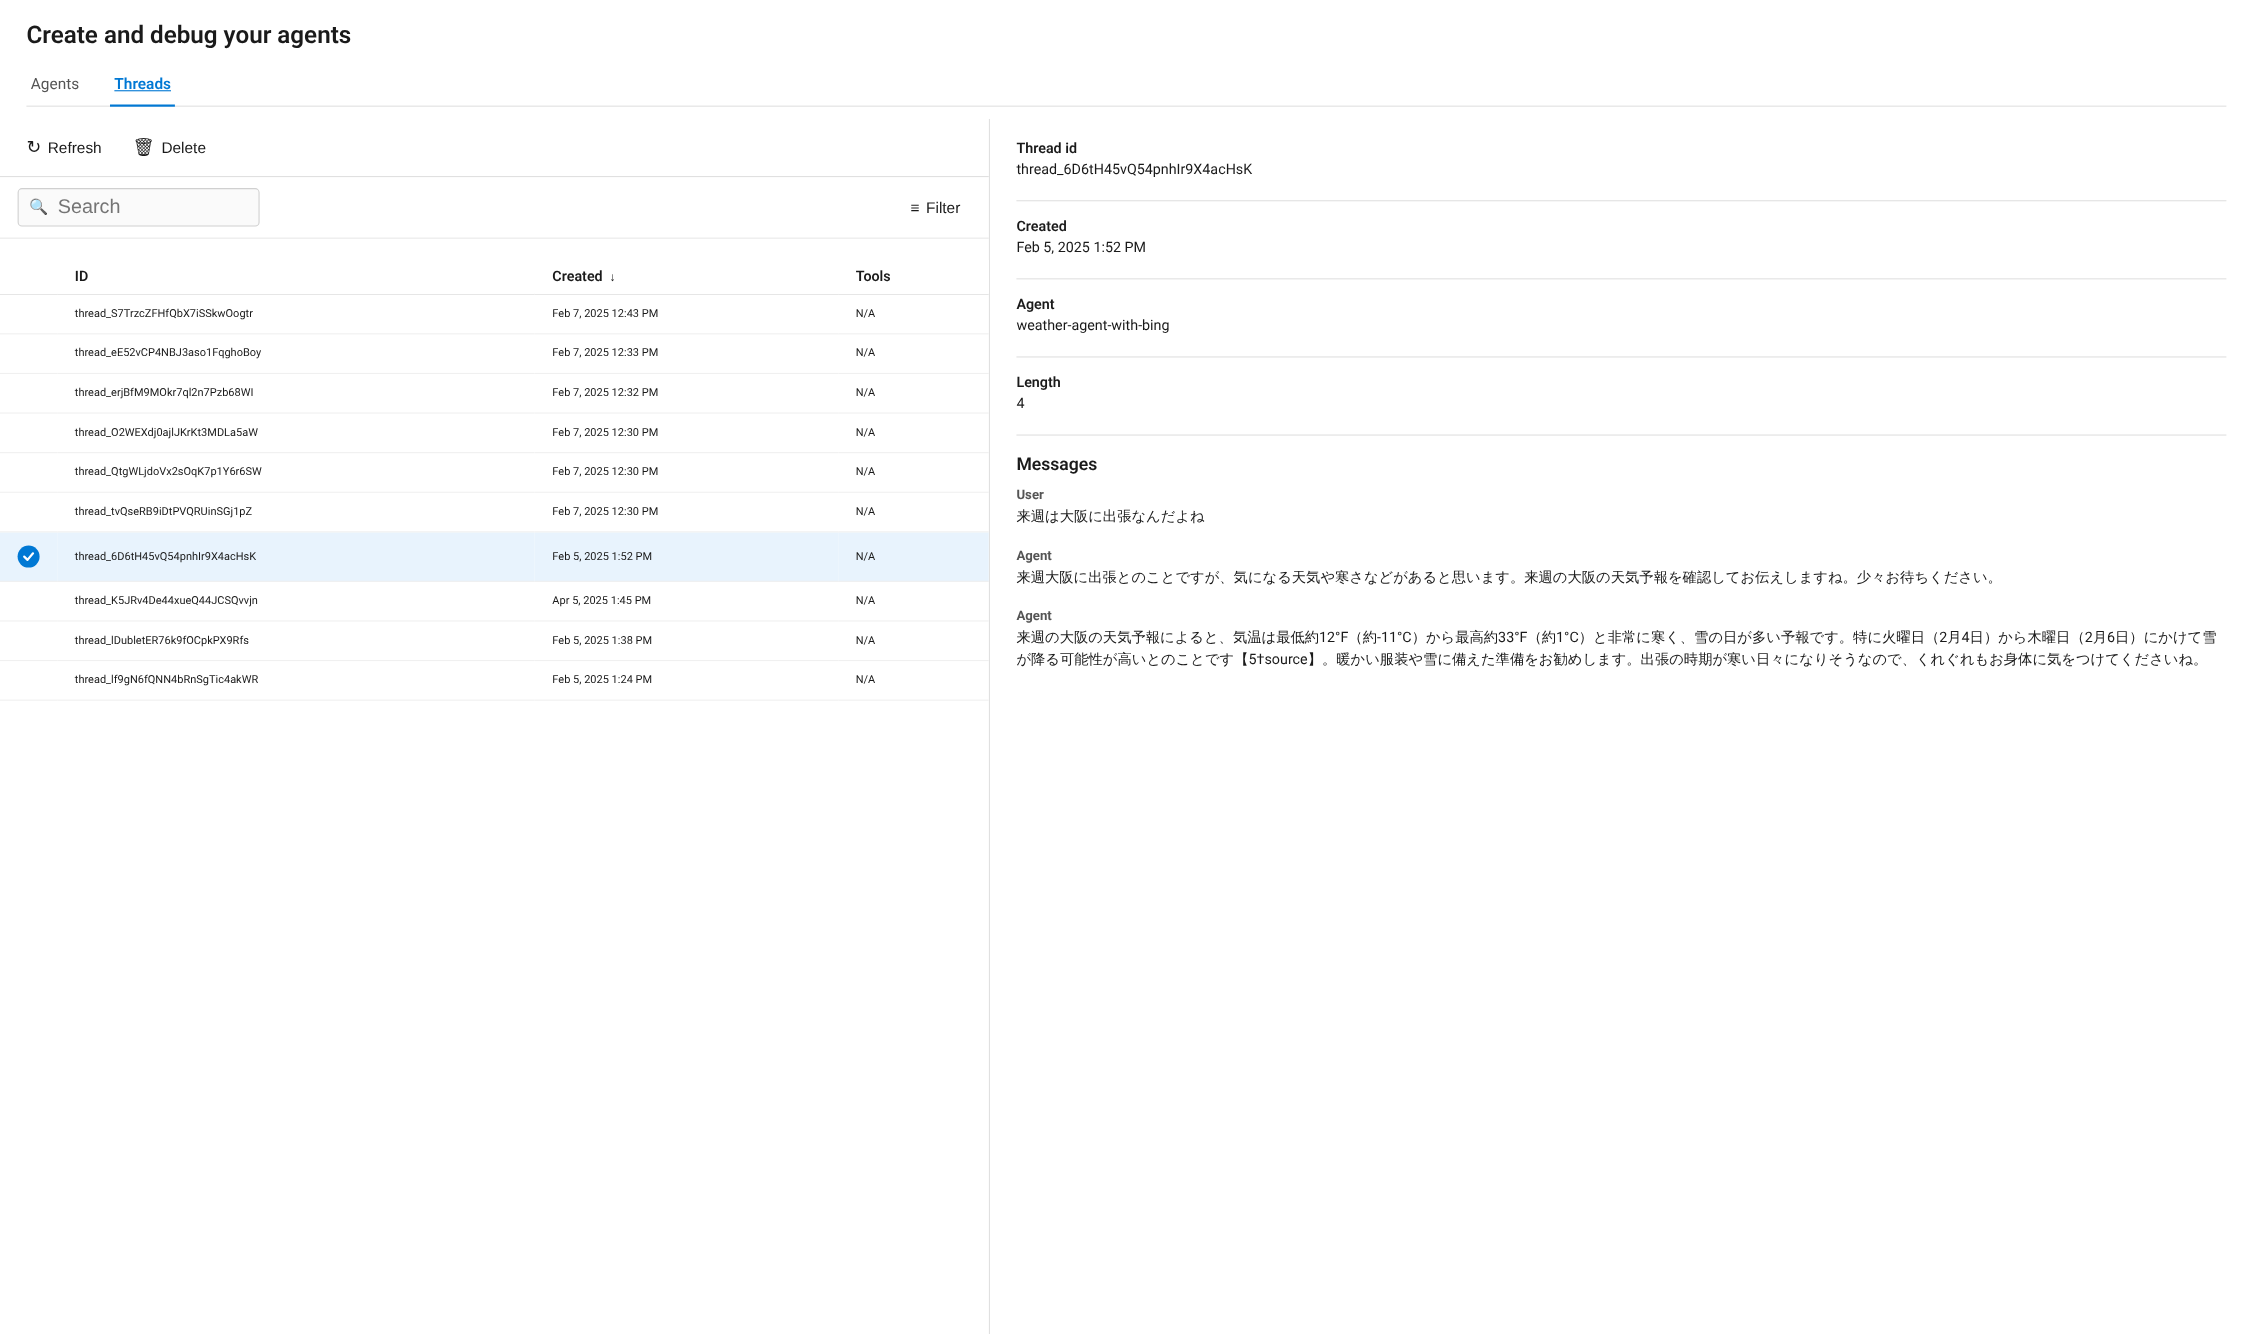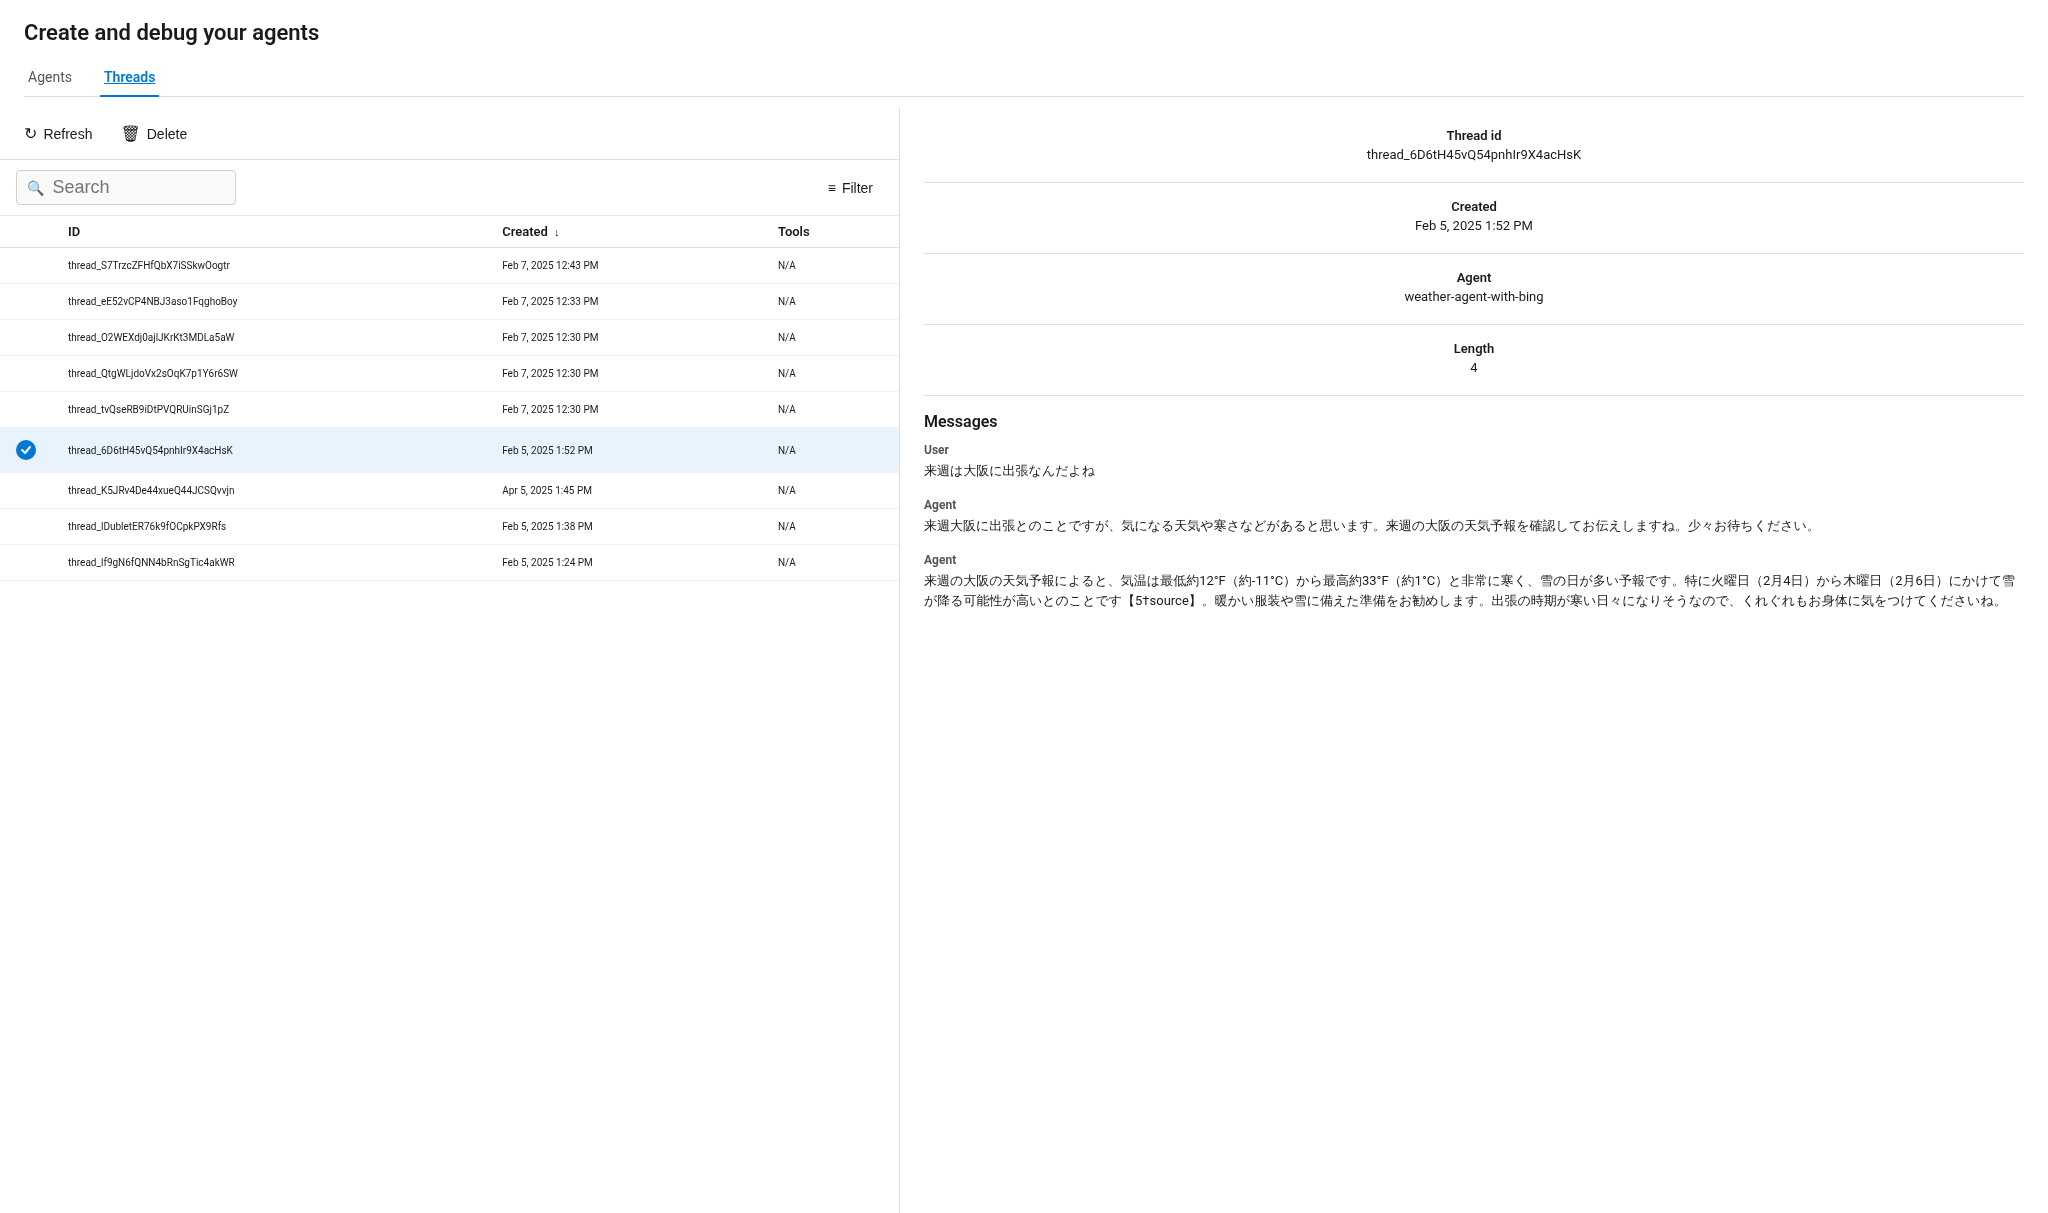--- a/index.html
+++ b/index.html
@@ -109,20 +109,21 @@
       background: none;
       border: none;
       cursor: pointer;
       font-size: 14px;
       color: #1a1a1a;
       padding: 4px 10px;
     }
     .table-container {
       flex: 1;
       overflow-y: auto;
+      margin-top: 19px;
     }
     table {
       width: 100%;
       border-collapse: collapse;
     }
     thead th {
       text-align: left;
       padding: 8px 16px;
       font-size: 13px;
       font-weight: 600;
@@ -162,21 +163,20 @@
       height: 12px;
     }
     .right-panel {
       flex: 1;
       overflow-y: auto;
       padding: 20px 24px;
       background: #fff;
     }
     .detail-section {
       margin-bottom: 20px;
-      text-align: center;
     }
     .detail-label {
       font-size: 13px;
       font-weight: 600;
       color: #1a1a1a;
       margin-bottom: 4px;
     }
     .detail-value {
       font-size: 13px;
       color: #1a1a1a;
@@ -260,20 +260,26 @@
         <tr>
               <td class="check-cell"></td>
               <td>thread_S7TrzcZFHfQbX7iSSkwOogtr</td>
               <td>Feb 7, 2025 12:43 PM</td>
               <td>N/A</td>
             </tr>
             <tr>
               <td class="check-cell"></td>
               <td>thread_eE52vCP4NBJ3aso1FqghoBoy</td>
               <td>Feb 7, 2025 12:33 PM</td>
+              <td>N/A</td>
+            </tr>
+            <tr>
+              <td class="check-cell"></td>
+              <td>thread_erjBfM9MOkr7ql2n7Pzb68WI</td>
+              <td>Feb 7, 2025 12:32 PM</td>
               <td>N/A</td>
             </tr>
             <tr>
               <td class="check-cell"></td>
               <td>thread_O2WEXdj0ajlJKrKt3MDLa5aW</td>
               <td>Feb 7, 2025 12:30 PM</td>
               <td>N/A</td>
             </tr>
             <tr>
               <td class="check-cell"></td>

